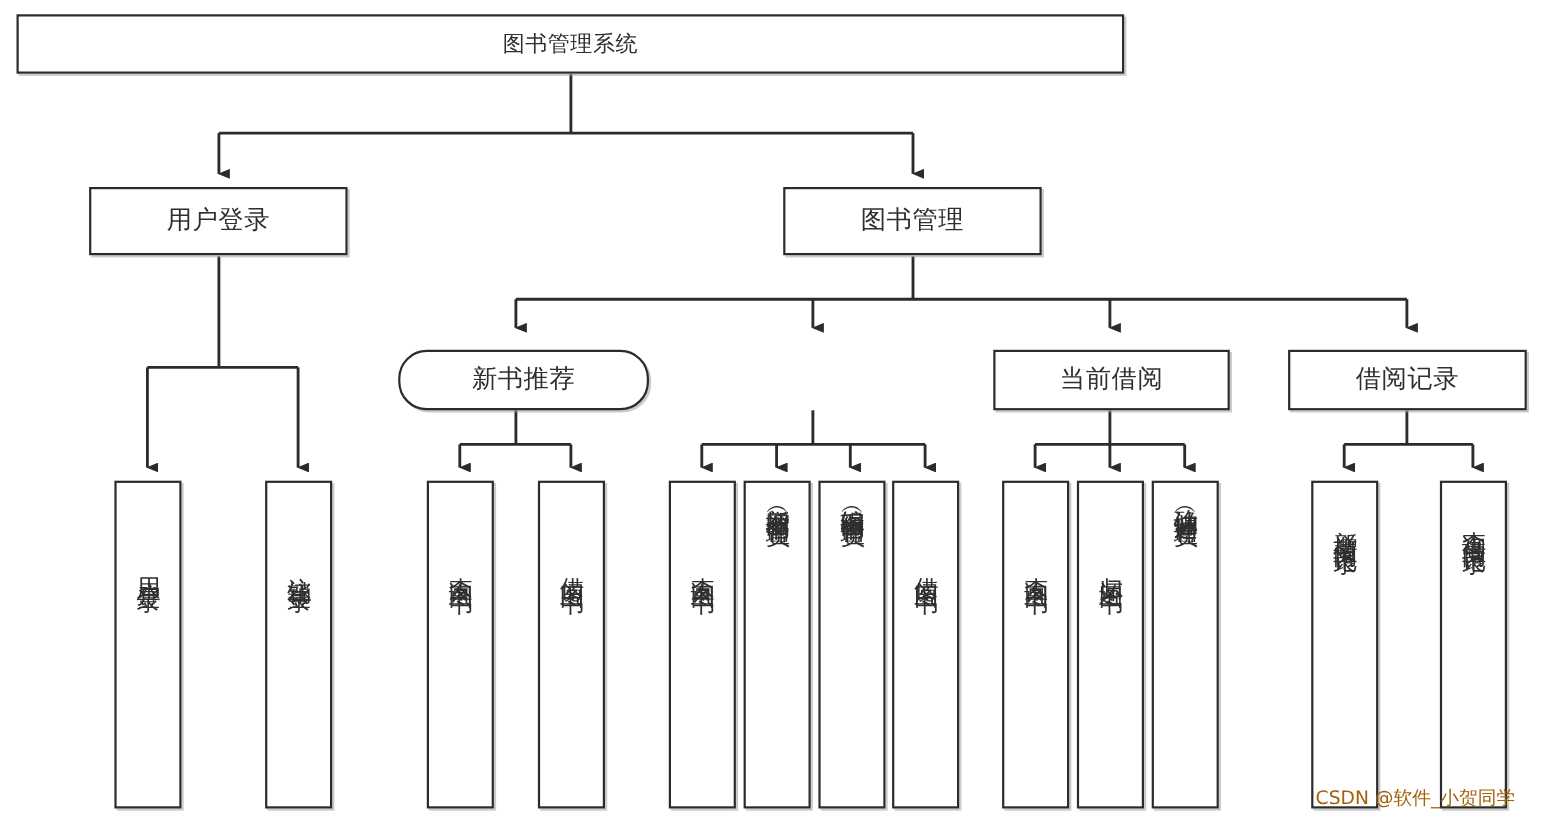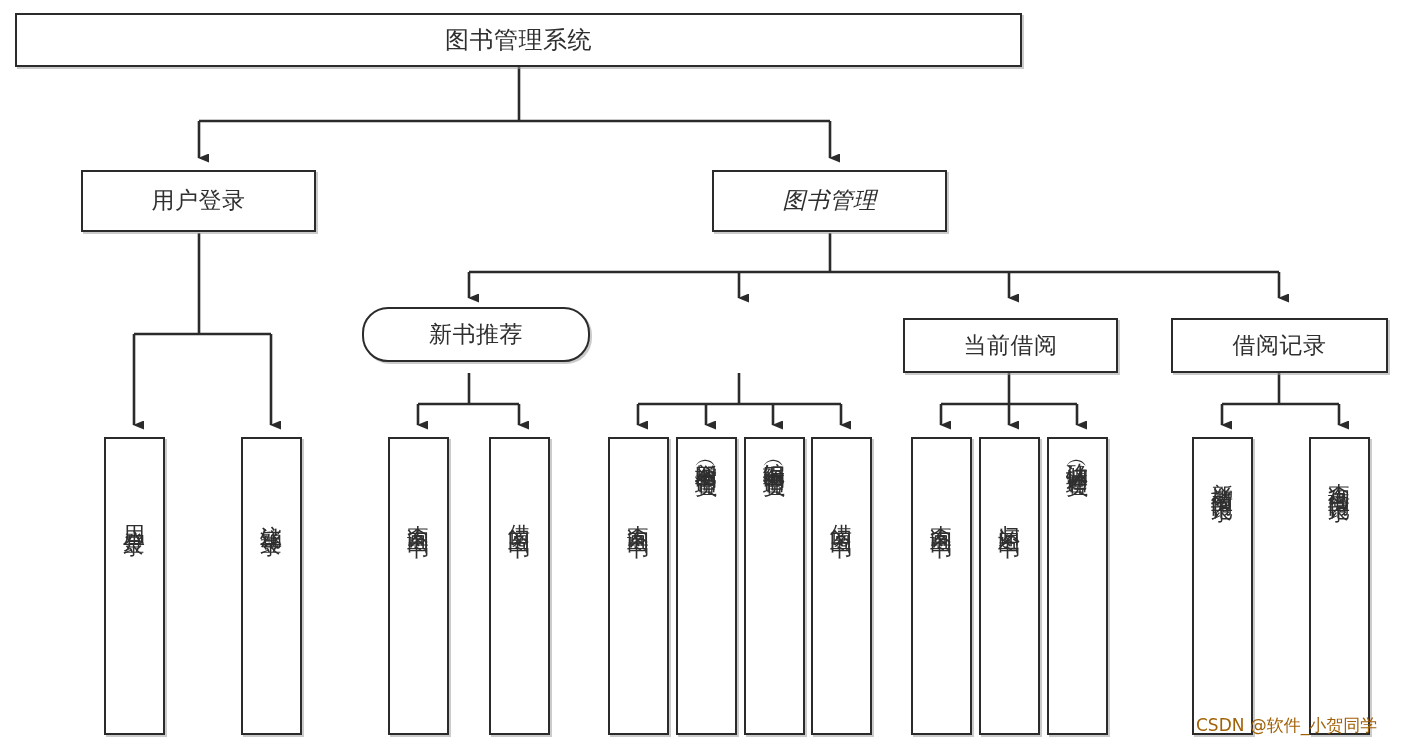--- a/index.html
+++ b/index.html
@@ -41,21 +41,21 @@
     line-height: 1.18;
     text-align: center;
     white-space: pre-line;
   }
   
   .node.h .node-label {
     font-size: 23px;
     letter-spacing: 0.5px;
   }
   .node.root .node-label {
-    font-size: 24px;
+    font-size: 20px;
   }
   
   .node.v {
     align-items: flex-start;
     padding-top: 14px;
   }
   .node.v .node-label {
     writing-mode: vertical-rl;
     text-orientation: upright;
     font-size: 22px;
@@ -134,25 +134,25 @@
     </g>
   </svg>
 
   <div class="node h root" style="left:15px; top:13px; width:1007px; height:54px;">
     <span class="node-label">图书管理系统</span>
   </div>
 
   <div class="node h" style="left:81px; top:170px; width:235px; height:62px;">
     <span class="node-label">用户登录</span>
   </div>
-  <div class="node h" style="left:712px; top:170px; width:235px; height:62px;font-style:italic;">
+  <div class="node h" style="left:712px; top:170px; width:235px; height:62px;">
     <span class="node-label">图书管理</span>
   </div>
 
-  <div class="node h" style="left:362px; top:307px; width:228px; height:55px;border-radius:26px;">
+  <div class="node h" style="left:362px; top:318px; width:228px; height:55px;border-radius:26px;">
     <span class="node-label">新书推荐</span>
   </div>
   <div class="node h" style="left:1171px; top:318px; width:217px; height:55px;">
     <span class="node-label">借阅记录</span>
   </div>
   <div class="node h" style="left:903px; top:318px; width:215px; height:55px;">
     <span class="node-label">当前借阅</span>
   </div>
 
   <div class="node v" style="left:104px; top:437px; width:61px; height:298px; padding-top:68px;">

